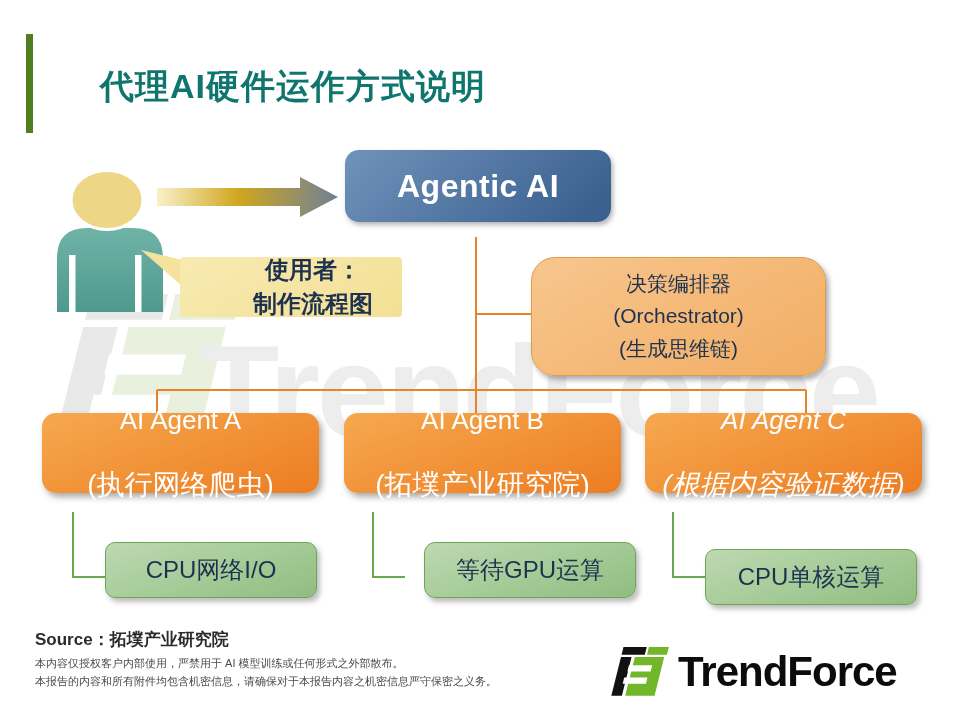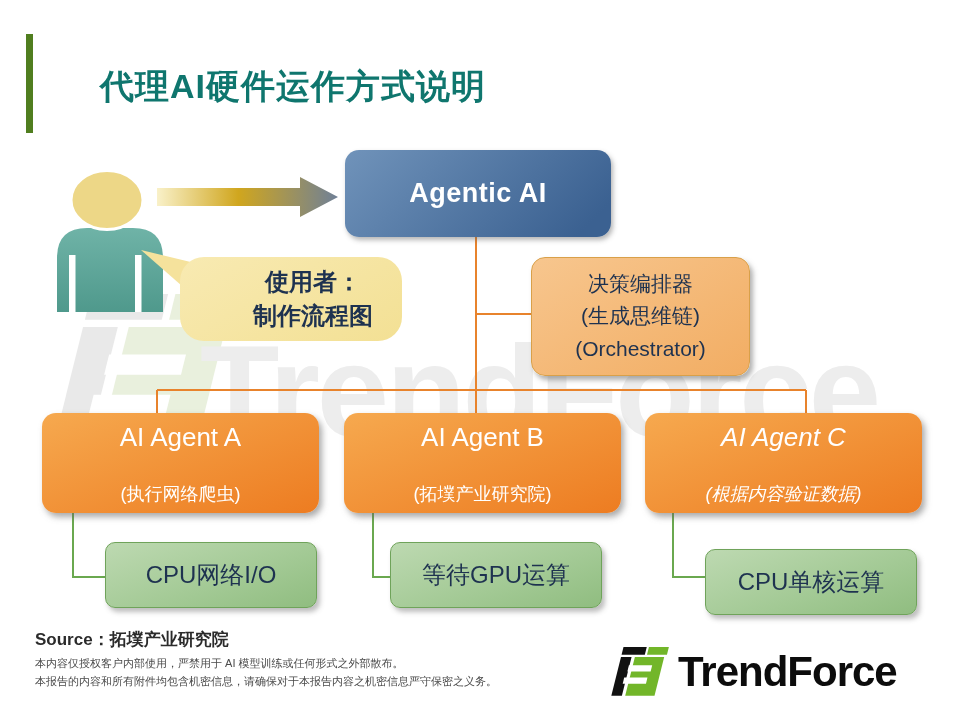--- a/index.html
+++ b/index.html
@@ -17,49 +17,49 @@
   .title { position:absolute; left:56px; top:64px; font-size:34px; font-weight:bold;
            color:#0f766e; letter-spacing:1px; z-index:2;margin-left:44px; }
 
   
   .lines { position:absolute; left:0; top:0; z-index:1; pointer-events:none; }
 
   
   .box { position:absolute; z-index:2; display:flex; flex-direction:column;
          align-items:center; justify-content:center; text-align:center; }
 
-  .agentic { left:345px; top:150px; width:266px; height:87px; border-radius:14px;
+  .agentic { left:345px; top:150px; width:266px; height:72px; border-radius:14px;
              background:linear-gradient(135deg,#7093ba 0%,#3b6191 90%);
              box-shadow:2px 3px 5px rgba(90,90,90,.45);
-             color:#ffffff; font-size:27px; font-weight:bold; letter-spacing:.5px; }
+             color:#ffffff; font-size:32px; font-weight:bold; letter-spacing:.5px; }
 
-  .bubble { left:180px; top:257px; width:222px; height:84px; border-radius:24px;
+  .bubble { left:180px; top:257px; width:222px; height:60px; border-radius:4px;
             background:linear-gradient(150deg,#f8eab2 0%,#f3e094 100%);
             color:#1e3250; font-size:24px; font-weight:bold; line-height:1.4;padding-left:44px; }
 
-  .orchestrator { left:531px; top:257px; width:219px; height:119px; border-radius:14px;
+  .orchestrator { left:531px; top:257px; width:295px; height:119px; border-radius:24px;
                   background:linear-gradient(150deg,#f7c68e 0%,#f2ad63 100%);
                   border:1px solid #d9a049; box-shadow:3px 4px 5px rgba(100,100,100,.5);
                   color:#1e3250; font-size:21px; line-height:1.55; }
 
-  .agent { width:277px; height:100px; top:413px; border-radius:14px;
+  .agent { width:277px; height:80px; top:413px; border-radius:14px;
            background:linear-gradient(160deg,#f6a94f 0%,#ed7c21 100%);
            box-shadow:3px 4px 6px rgba(100,100,100,.55); color:#ffffff; line-height:1.5;gap:24px; }
   .agent .a-name { font-size:26px; }
-  .agent .a-desc { font-size:18px; }
+  .agent .a-desc { font-size:28px; }
   .agent-a { left:42px; }
   .agent-b { left:344px; }
   .agent-c { left:645px;font-style:italic; }
 
-  .hwbox { width:212px; height:66px; top:542px; border-radius:10px;
+  .hwbox { width:212px; height:56px; top:542px; border-radius:10px;
            background:linear-gradient(160deg,#bdd9b1 0%,#a2c994 60%,#90bd80 100%);
            border:1px solid #6fa35a; box-shadow:3px 4px 5px rgba(110,110,110,.45);
            color:#1e3250; font-size:24px; }
   .hw-1 { left:105px; }
-  .hw-2 { left:390px; }
+  .hw-2 { left:424px;border-radius:11px; }
   .hw-3 { left:705px;margin-top:7px; }
 
   
   .source { position:absolute; left:35px; top:628px; font-size:17px; font-weight:bold;
             color:#2b2b2b; z-index:2; }
   .disclaimer { position:absolute; left:35px; top:655px; font-size:11px; color:#4a4a4a;
                 line-height:1.6; z-index:2; }
   .foot-logo { position:absolute; left:608px; top:646px; display:flex; align-items:center;
                z-index:2; }
   .foot-logo-text { font-size:42px; font-weight:bold; color:#0c0c0c; letter-spacing:-1px;
@@ -118,22 +118,22 @@
     <span>Agentic AI</span>
   </div>
 
   <div class="box bubble">
     <div>使用者：</div>
     <div>制作流程图</div>
   </div>
 
   <div class="box orchestrator">
     <div>决策编排器</div>
+    <div>(Orchestrator)</div>
     <div>(生成思维链)</div>
-    <div>(Orchestrator)</div>
   </div>
 
   <div class="box agent agent-a">
     <div class="a-name">AI Agent A</div>
     <div class="a-desc">(执行网络爬虫)</div>
   </div>
   <div class="box agent agent-b">
     <div class="a-name">AI Agent B</div>
     <div class="a-desc">(拓墣产业研究院)</div>
   </div>

